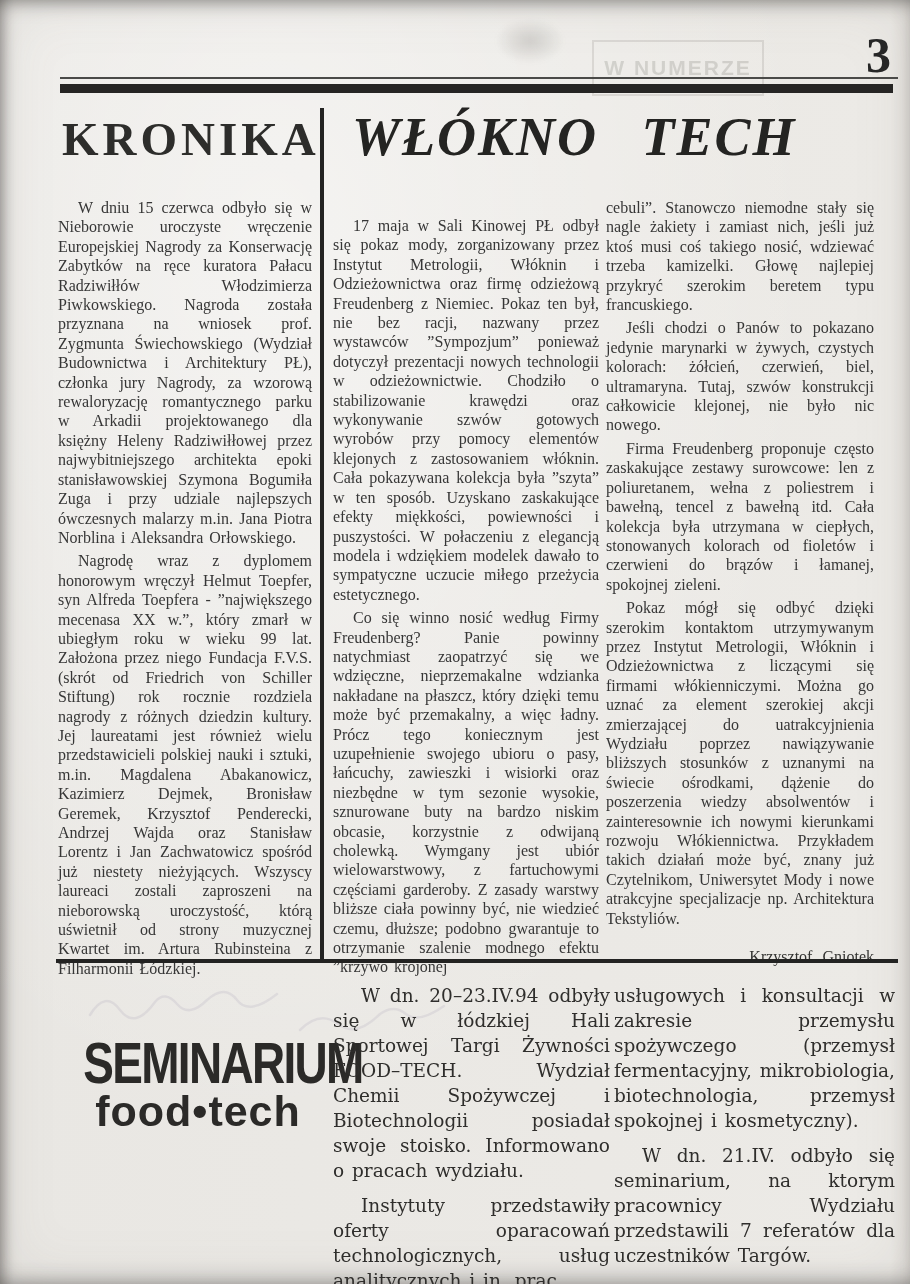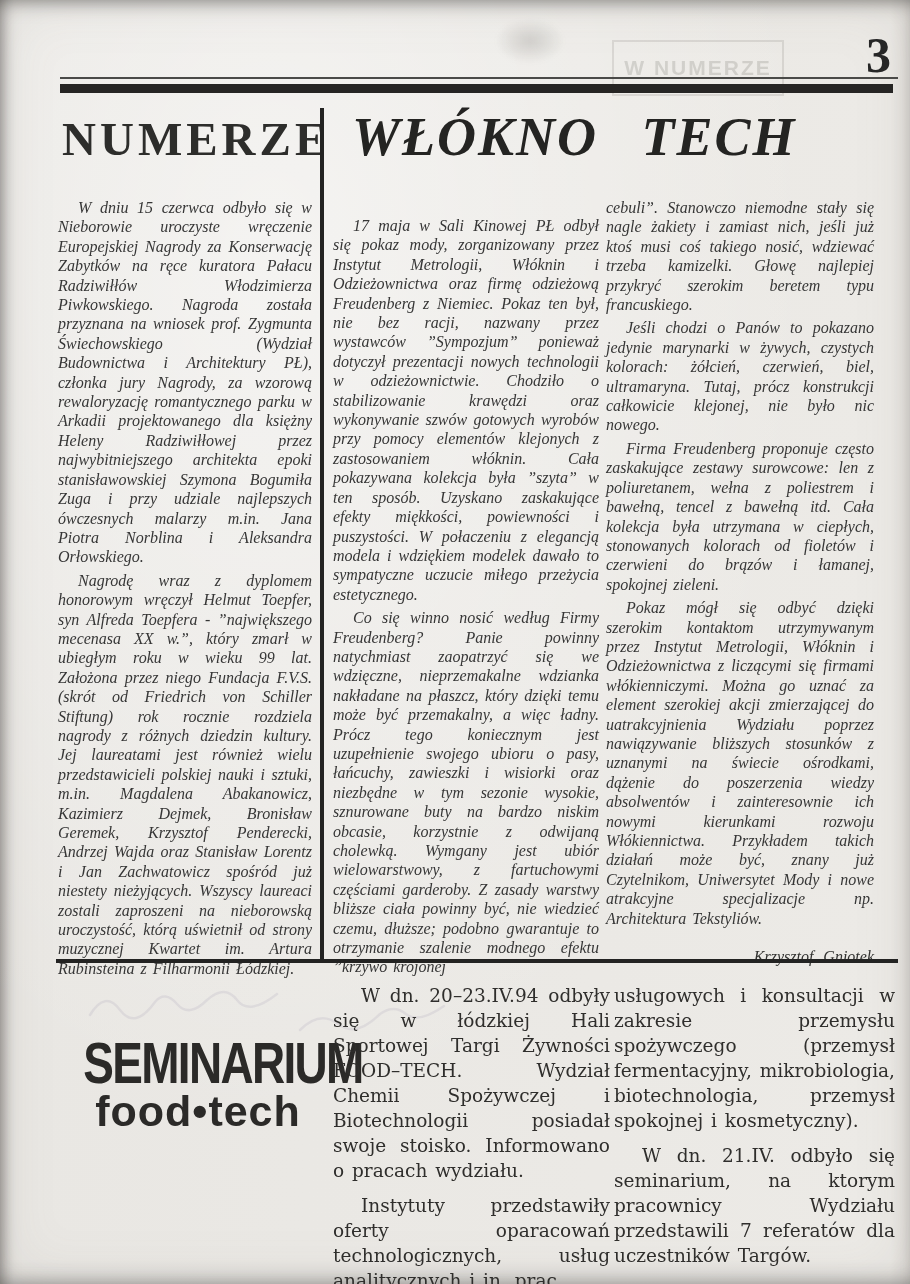--- a/index.html
+++ b/index.html
@@ -28,21 +28,21 @@
   }
   .rule-thin{
     position:absolute; left:60px; width:838px; top:77px; height:2px;
     background:#4a4a48;
   }
   .rule-thick{
     position:absolute; left:60px; width:833px; top:84px; height:9px;
     background:#262524;
   }
   .ghost-box{
-    position:absolute; left:612px; top:40px; width:168px; height:52px;
+    position:absolute; left:592px; top:40px; width:168px; height:52px;
     border:2px solid rgba(120,118,112,.18);
     color:rgba(110,108,102,.22);
     font-family:"Liberation Sans", sans-serif;
     font-size:21px; font-weight:bold; letter-spacing:2px;
     display:flex; align-items:center; justify-content:center;
     filter:blur(.6px);
   }
   .ghost-blob{
     position:absolute; left:495px; top:18px; width:70px; height:46px;
     background:radial-gradient(ellipse, rgba(100,98,92,.22), rgba(100,98,92,0) 70%);
@@ -56,21 +56,21 @@
   .wlokno-title{
     position:absolute; left:352px; top:106px;
     font-size:54px; font-weight:bold; font-style:italic;
     letter-spacing:2px; word-spacing:28px; color:#242422;
   }
   
   .vdivider{
     position:absolute; left:320px; top:108px; width:4px; height:854px;
     background:#232322;
   }
-  .col{ position:absolute; text-align:justify;font-style:italic; }
+  .col{ position:absolute; text-align:justify; }
   .col p{
     margin:0 0 4px 0;
     font-size:16px; line-height:19.4px;
     text-indent:20px;
     word-spacing:2px;
   }
   .col p.cont{ text-indent:0; }
   #kronika-col{ left:58px; top:198px; width:254px; }
   #wlokno-col1{ left:333px; top:216px; width:266px; }
   #wlokno-col2{ left:606px; top:198px; width:268px; }
@@ -119,37 +119,37 @@
 <div id="scan">
 
   <div class="ghost-blob"></div>
   <div class="ghost-box">
     <span>W NUMERZE</span>
   </div>
   <div class="page-number">3</div>
   <div class="rule-thin"></div>
   <div class="rule-thick"></div>
 
-  <div class="kronika-title">NUMERZE</div>
+  <div class="kronika-title">KRONIKA</div>
   <div class="wlokno-title">WŁÓKNO TECH</div>
   <div class="vdivider"></div>
 
   <div class="col" id="kronika-col">
     <p>W dniu 15 czerwca odbyło się w Nieborowie uroczyste wręczenie Europejskiej Nagrody za Konserwację Zabytków na ręce kuratora Pałacu Radziwiłłów Włodzimierza Piwkowskiego. Nagroda została przyznana na wniosek prof. Zygmunta Świechowskiego (Wydział Budownictwa i Architektury PŁ), członka jury Nagrody, za wzorową rewaloryzację romantycznego parku w Arkadii projektowanego dla księżny Heleny Radziwiłłowej przez najwybitniejszego architekta epoki stanisławowskiej Szymona Bogumiła Zuga i przy udziale najlepszych ówczesnych malarzy m.in. Jana Piotra Norblina i Aleksandra Orłowskiego.</p>
     <p>Nagrodę wraz z dyplomem honorowym wręczył Helmut Toepfer, syn Alfreda Toepfera - ”największego mecenasa XX w.”, który zmarł w ubiegłym roku w wieku 99 lat. Założona przez niego Fundacja F.V.S. (skrót od Friedrich von Schiller Stiftung) rok rocznie rozdziela nagrody z różnych dziedzin kultury. Jej laureatami jest również wielu przedstawicieli polskiej nauki i sztuki, m.in. Magdalena Abakanowicz, Kazimierz Dejmek, Bronisław Geremek, Krzysztof Penderecki, Andrzej Wajda oraz Stanisław Lorentz i Jan Zachwatowicz spośród już niestety nieżyjących. Wszyscy laureaci zostali zaproszeni na nieborowską uroczystość, którą uświetnił od strony muzycznej Kwartet im. Artura Rubinsteina z Filharmonii Łódzkiej.</p>
   </div>
 
   <div class="col" id="wlokno-col1">
     <p>17 maja w Sali Kinowej PŁ odbył się pokaz mody, zorganizowany przez Instytut Metrologii, Włóknin i Odzieżownictwa oraz firmę odzieżową Freudenberg z Niemiec. Pokaz ten był, nie bez racji, nazwany przez wystawców ”Sympozjum” ponieważ dotyczył prezentacji nowych technologii w odzieżownictwie. Chodziło o stabilizowanie krawędzi oraz wykonywanie szwów gotowych wyrobów przy pomocy elementów klejonych z zastosowaniem włóknin. Cała pokazywana kolekcja była ”szyta” w ten sposób. Uzyskano zaskakujące efekty miękkości, powiewności i puszystości. W połaczeniu z elegancją modela i wdziękiem modelek dawało to sympatyczne uczucie miłego przeżycia estetycznego.</p>
     <p>Co się winno nosić według Firmy Freudenberg? Panie powinny natychmiast zaopatrzyć się we wdzięczne, nieprzemakalne wdzianka nakładane na płaszcz, który dzięki temu może być przemakalny, a więc ładny. Prócz tego koniecznym jest uzupełnienie swojego ubioru o pasy, łańcuchy, zawieszki i wisiorki oraz niezbędne w tym sezonie wysokie, sznurowane buty na bardzo niskim obcasie, korzystnie z odwijaną cholewką. Wymgany jest ubiór wielowarstwowy, z fartuchowymi częściami garderoby. Z zasady warstwy bliższe ciała powinny być, nie wiedzieć czemu, dłuższe; podobno gwarantuje to otrzymanie szalenie modnego efektu ”krzywo krojonej</p>
   </div>
 
   <div class="col" id="wlokno-col2">
     <p class="cont">cebuli”. Stanowczo niemodne stały się nagle żakiety i zamiast nich, jeśli już ktoś musi coś takiego nosić, wdziewać trzeba kamizelki. Głowę najlepiej przykryć szerokim beretem typu francuskiego.</p>
-    <p>Jeśli chodzi o Panów to pokazano jedynie marynarki w żywych, czystych kolorach: żółcień, czerwień, biel, ultramaryna. Tutaj, prócz konstrukcji całkowicie klejonej, nie było nic nowego.</p>
+    <p>Jeśli chodzi o Panów to pokazano jedynie marynarki w żywych, czystych kolorach: żółcień, czerwień, biel, ultramaryna. Tutaj, szwów konstrukcji całkowicie klejonej, nie było nic nowego.</p>
     <p>Firma Freudenberg proponuje często zaskakujące zestawy surowcowe: len z poliuretanem, wełna z poliestrem i bawełną, tencel z bawełną itd. Cała kolekcja była utrzymana w ciepłych, stonowanych kolorach od fioletów i czerwieni do brązów i łamanej, spokojnej zieleni.</p>
     <p>Pokaz mógł się odbyć dzięki szerokim kontaktom utrzymywanym przez Instytut Metrologii, Włóknin i Odzieżownictwa z liczącymi się firmami włókienniczymi. Można go uznać za element szerokiej akcji zmierzającej do uatrakcyjnienia Wydziału poprzez nawiązywanie bliższych stosunków z uznanymi na świecie ośrodkami, dążenie do poszerzenia wiedzy absolwentów i zainteresownie ich nowymi kierunkami rozwoju Włókiennictwa. Przykładem takich działań może być, znany już Czytelnikom, Uniwersytet Mody i nowe atrakcyjne specjalizacje np. Architektura Tekstyliów.</p>
     <div class="signature">Krzysztof Gniotek</div>
   </div>
 
   <div class="hrule-bottom"></div>
 
   <svg class="handwriting" width="420" height="70" viewBox="0 0 420 70">
     <path d="M10 40 q15 -25 30 -5 t35 -8 q10 -12 22 2 t30 -4 q18 -16 30 0 t40 -6" stroke="#6b5f8a" stroke-width="2.5" fill="none" stroke-linecap="round"></path>
     <path d="M220 55 q20 -20 38 -6 t42 -10 q14 -10 26 0 t38 -8" stroke="#6b5f8a" stroke-width="2.5" fill="none" stroke-linecap="round"></path>

